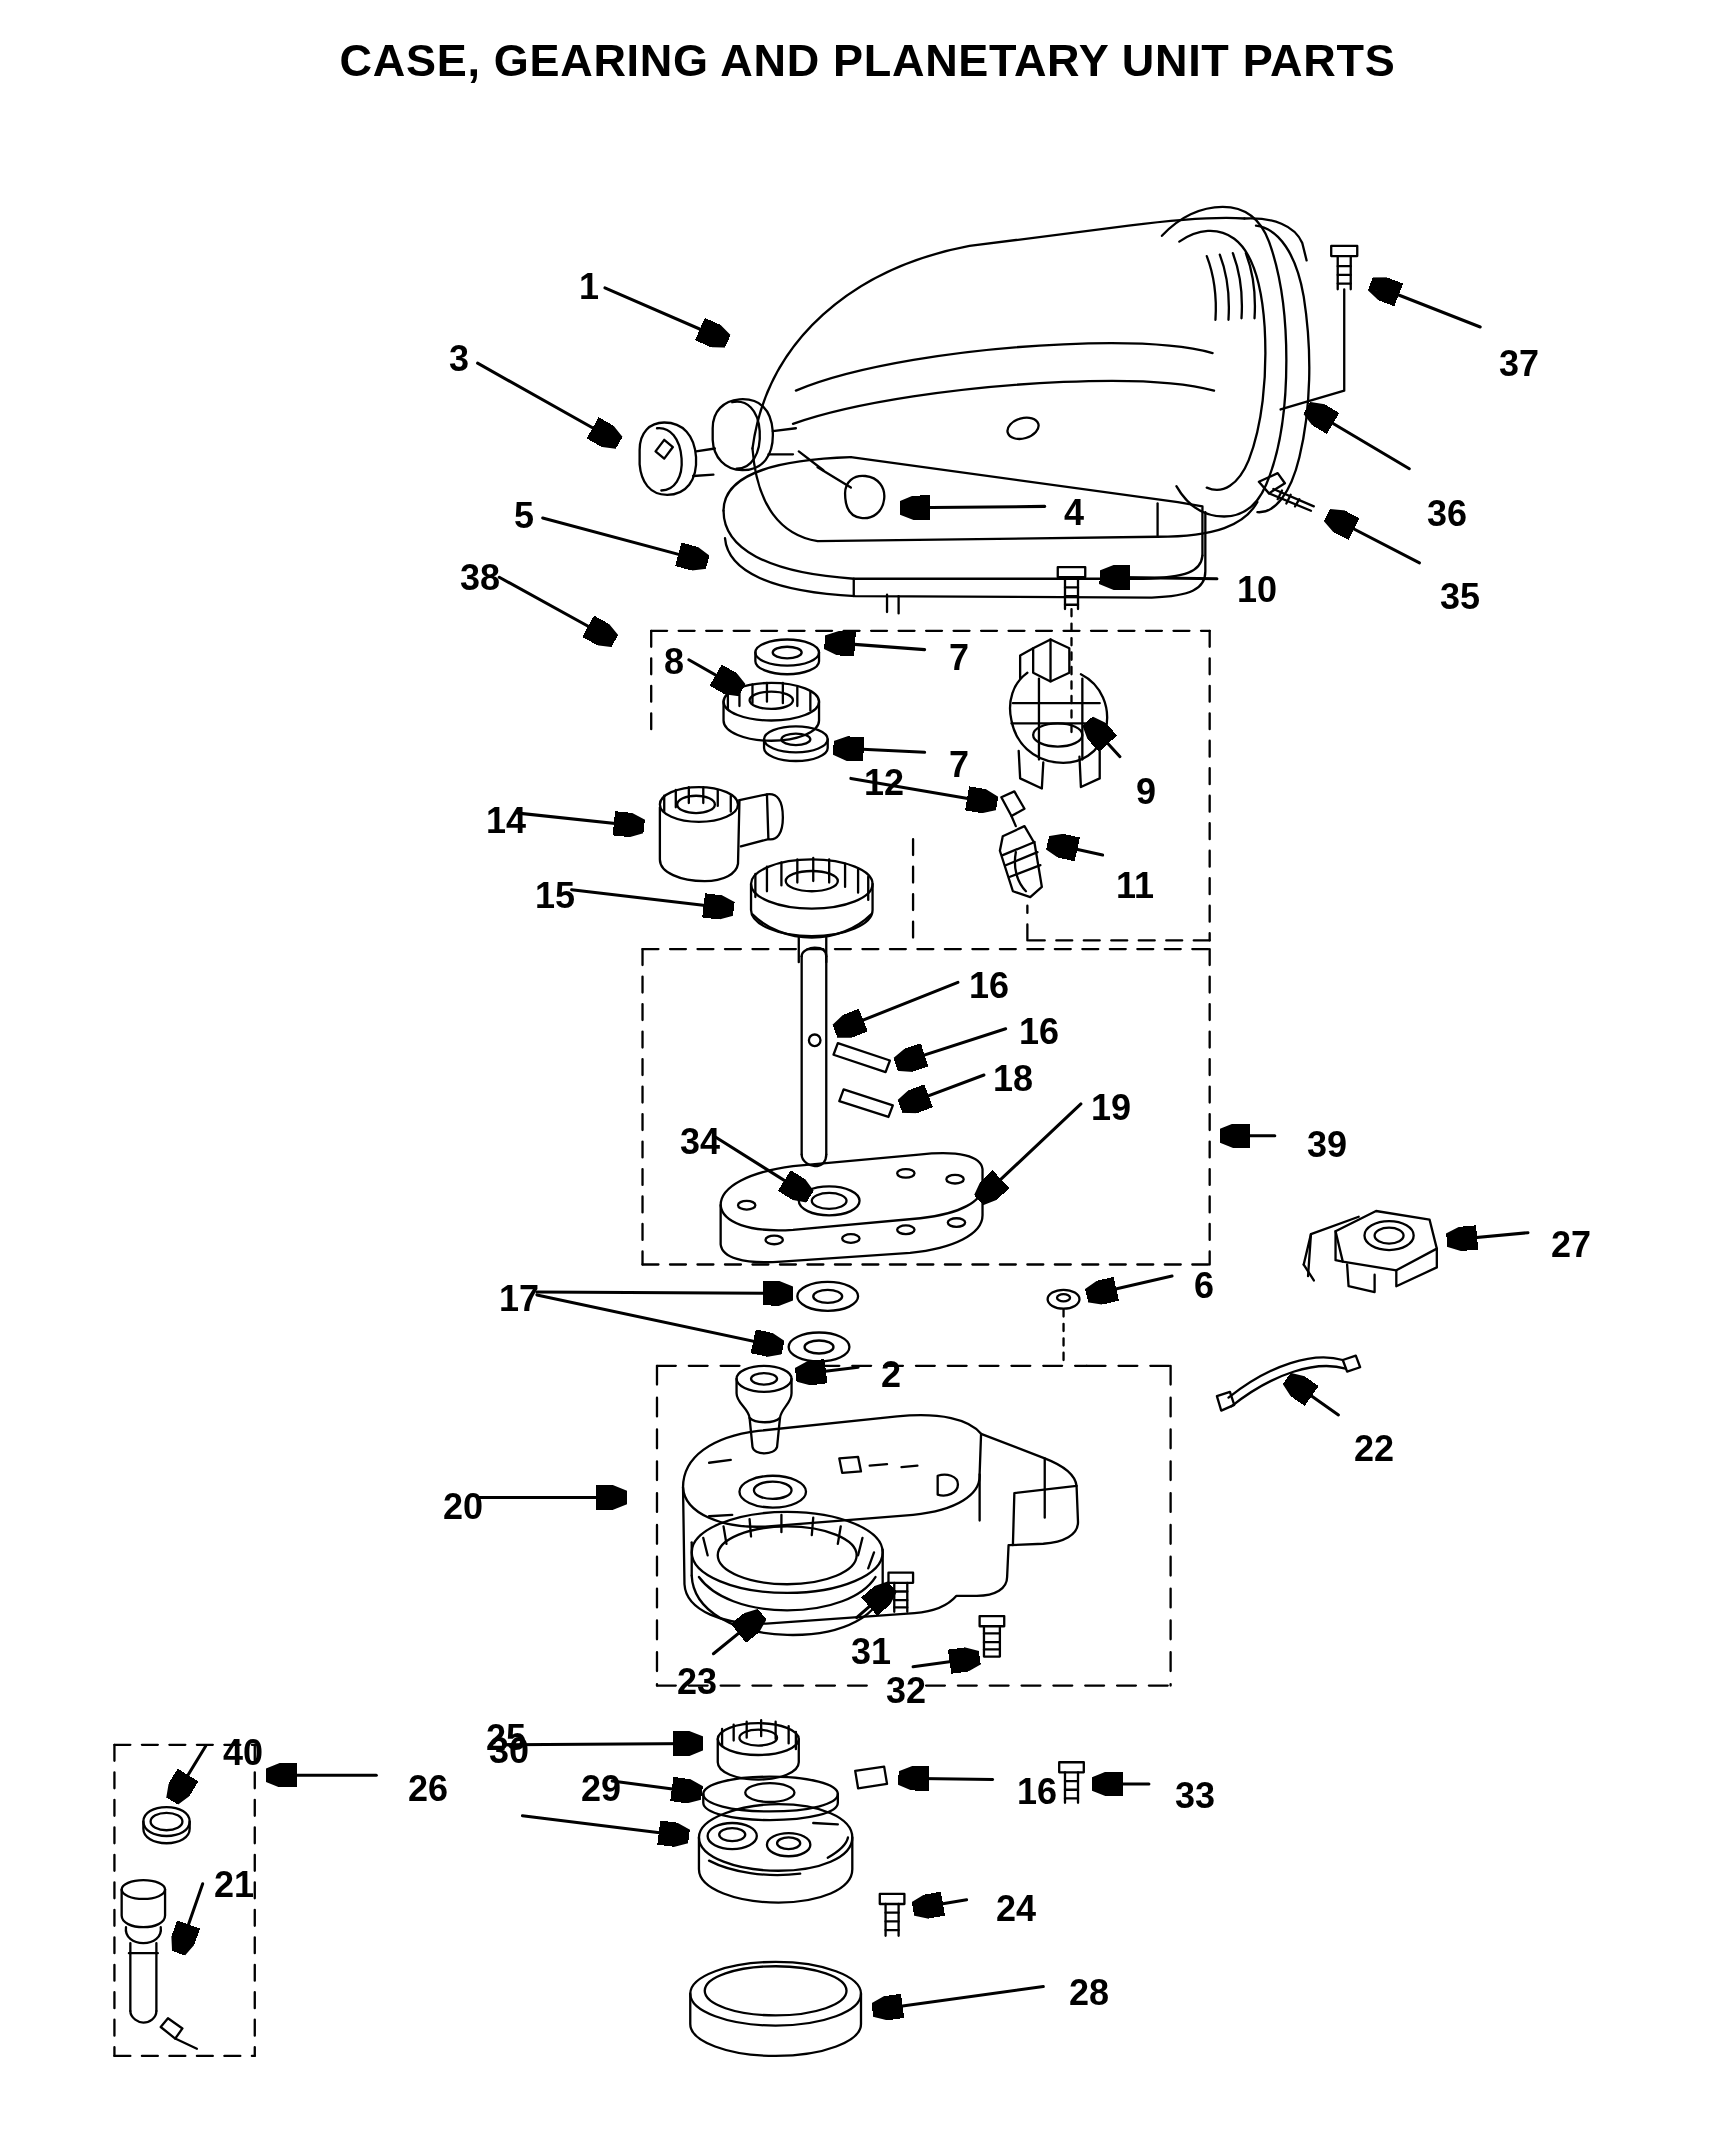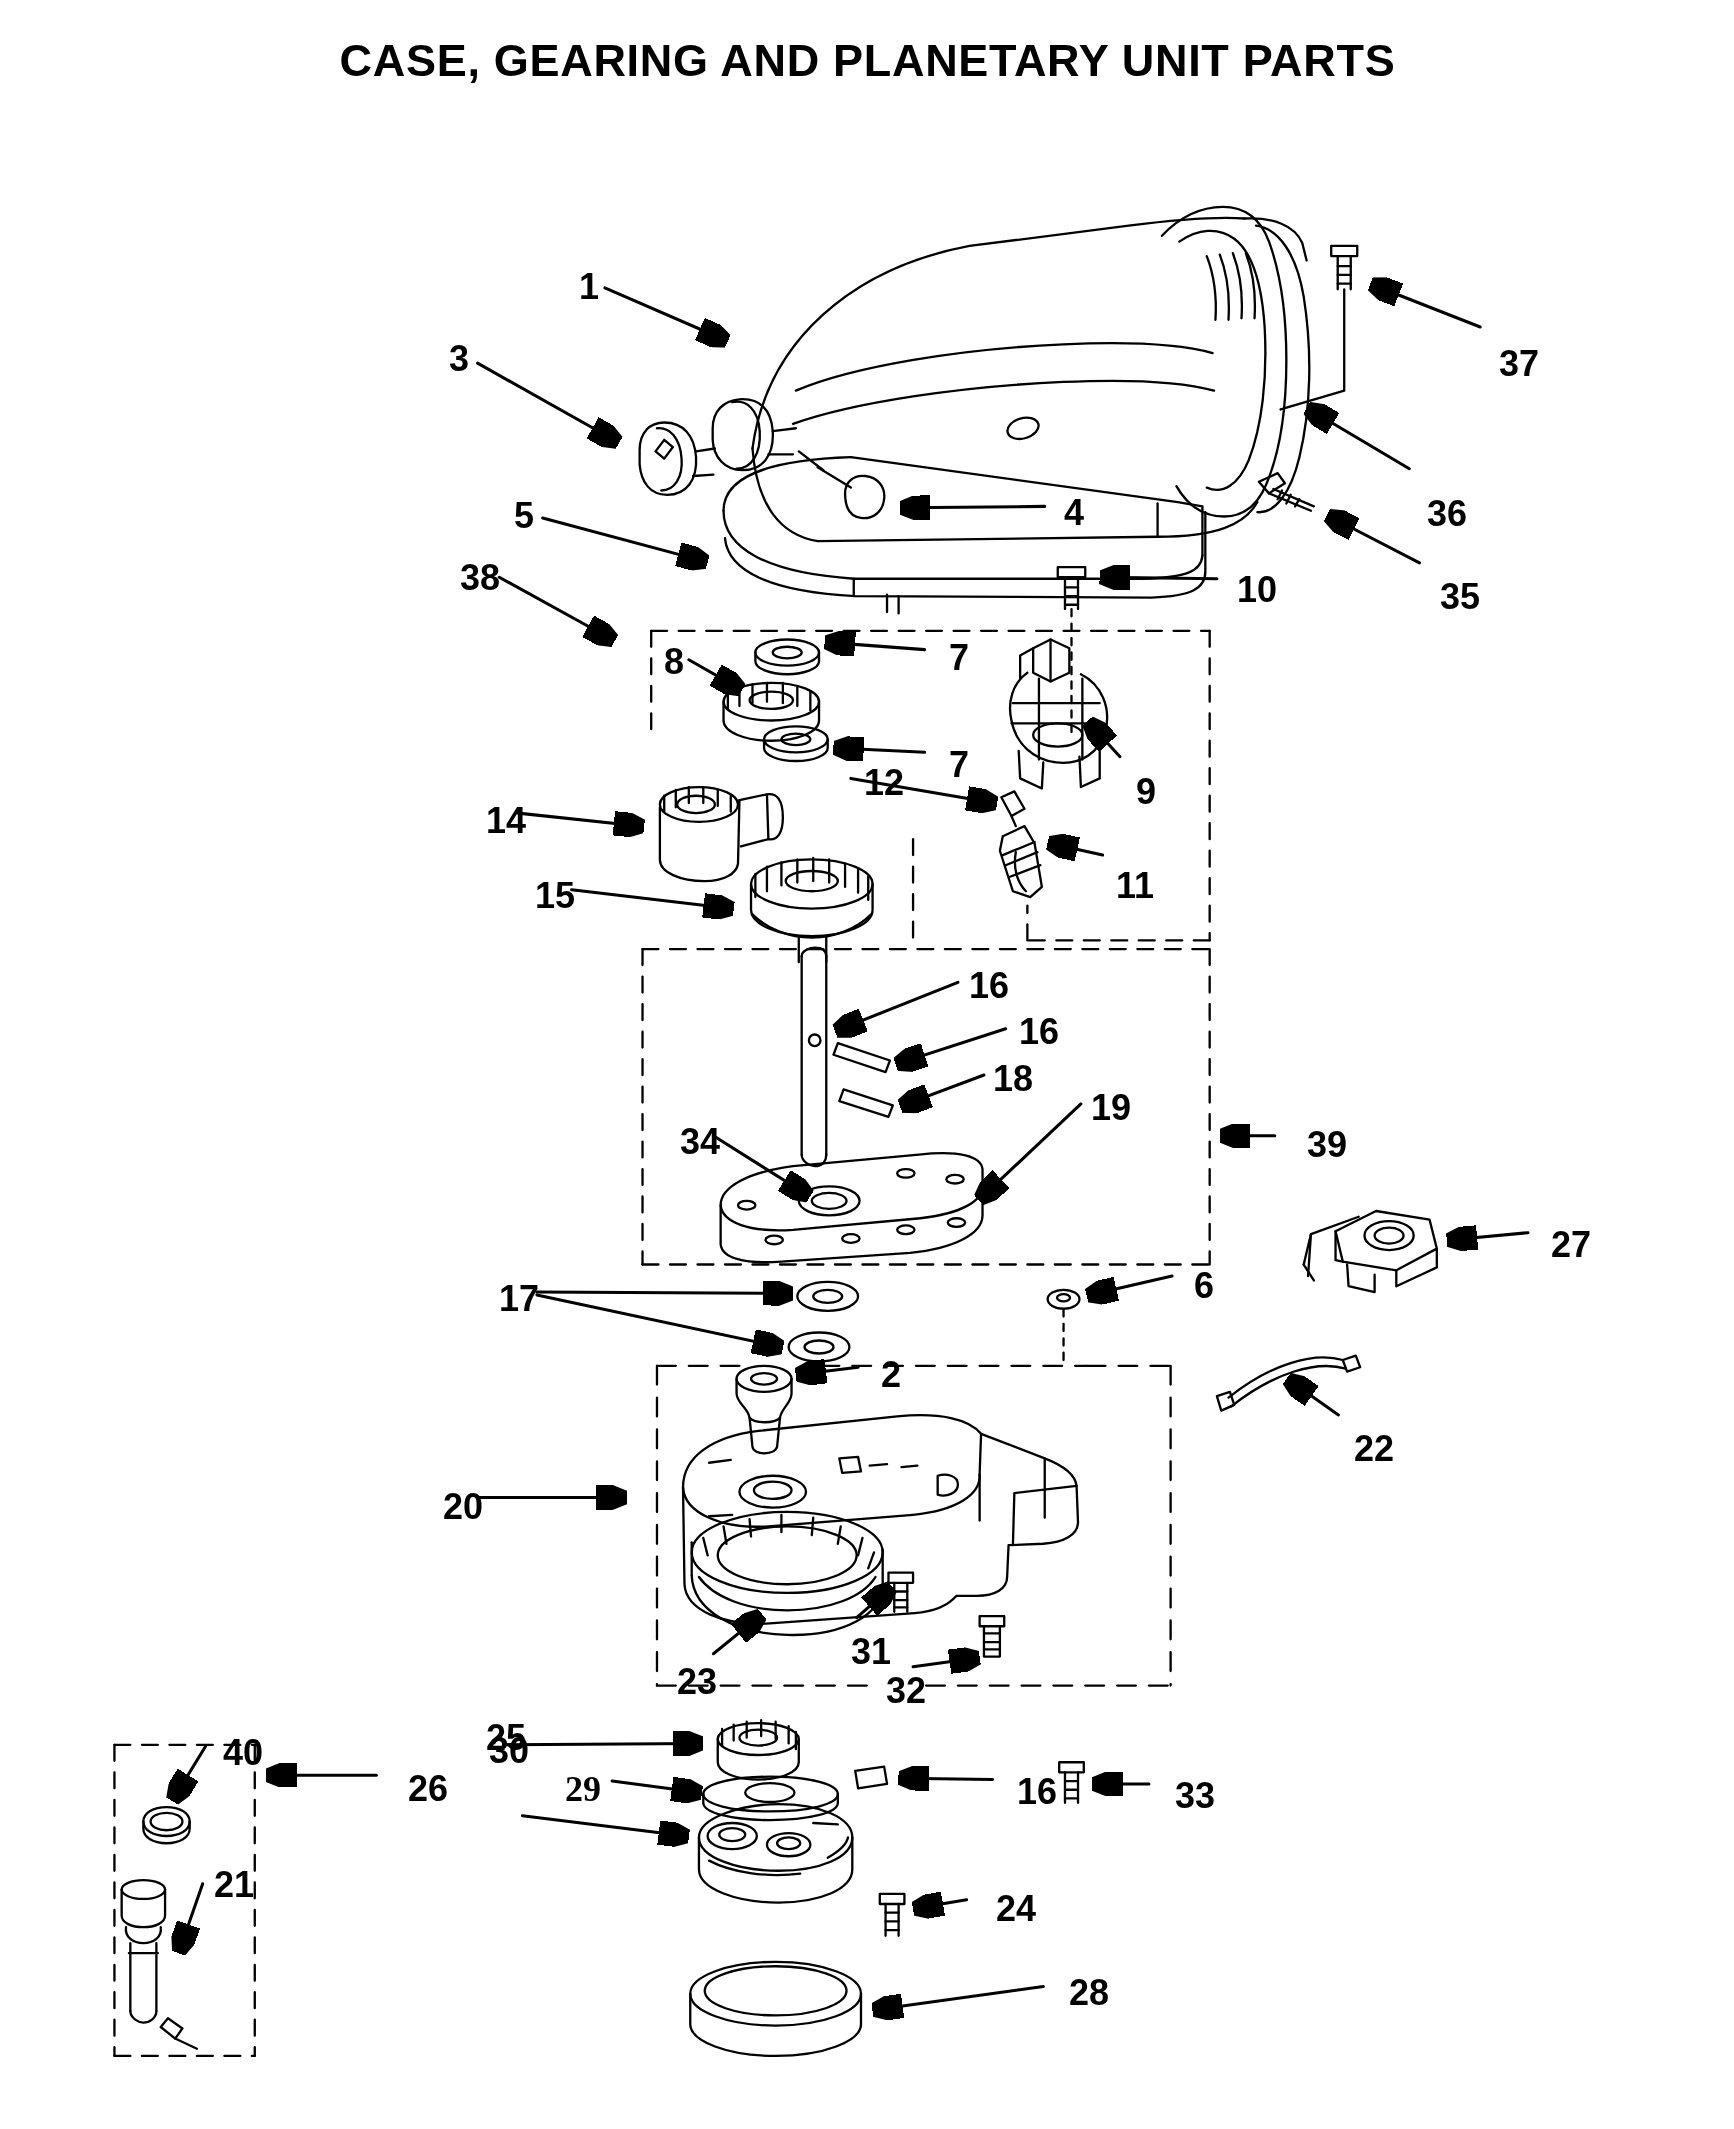--- a/index.html
+++ b/index.html
@@ -533,21 +533,21 @@
     <div class="callout" style="left: 499px; top: 1281px;">17</div>
     <div class="callout" style="left: 1194px; top: 1268px;">6</div>
     <div class="callout" style="left: 881px; top: 1357px;">2</div>
     <div class="callout" style="left: 1354px; top: 1431px;">22</div>
     <div class="callout" style="left: 443px; top: 1489px;">20</div>
     <div class="callout" style="left: 851px; top: 1634px;">31</div>
     <div class="callout" style="left: 677px; top: 1664px;">23</div>
     <div class="callout" style="left: 886px; top: 1673px;">32</div>
     <div class="callout" style="left: 223px; top: 1735px;">40</div>
     <div class="callout" style="left: 469px; top: 1733px; margin-left: 20px;">30</div>
-    <div class="callout" style="left: 565px; top: 1771px; font-family: Liberation Serif, serif;">29</div>
+    <div class="callout" style="left: 581px; top: 1771px;">29</div>
     <div class="callout" style="left: 408px; top: 1771px;">26</div>
     <div class="callout" style="left: 1017px; top: 1774px;">16</div>
     <div class="callout" style="left: 1175px; top: 1778px;">33</div>
     <div class="callout" style="left: 486px; top: 1720px;">25</div>
     <div class="callout" style="left: 214px; top: 1867px;">21</div>
     <div class="callout" style="left: 996px; top: 1891px;">24</div>
     <div class="callout" style="left: 1069px; top: 1975px;">28</div>
   </div>
 
 

